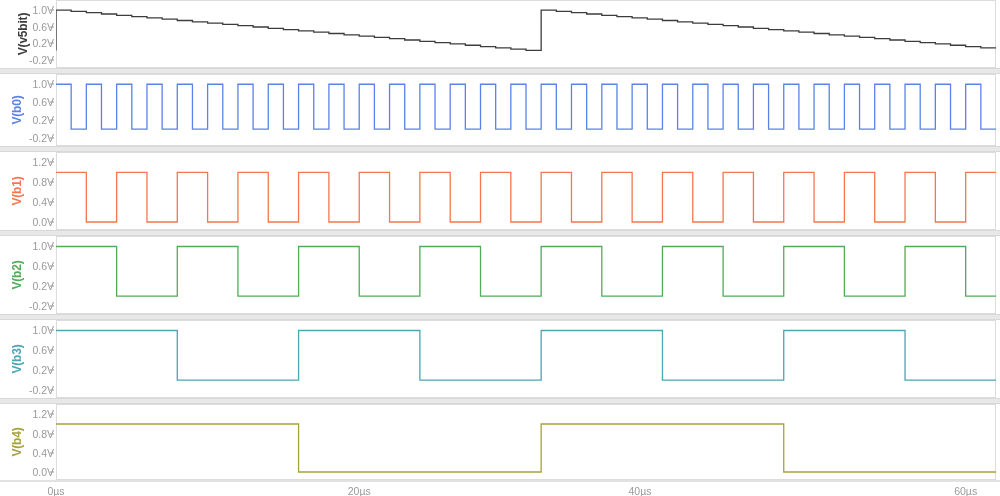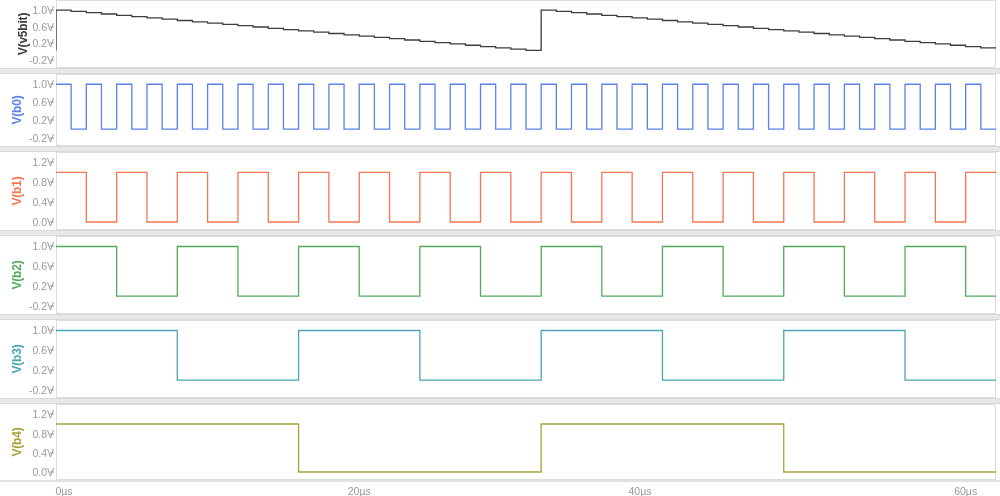--- a/index.html
+++ b/index.html
@@ -219,18 +219,18 @@
           <div class="tick-label" style="top: 68px;">0.0V</div>
         </div>
         <svg class="plot-svg" width="940" height="76">
           <rect x="0.5" y="0.5" width="939" height="75" fill="none" stroke="#dcdcdc" stroke-width="1"></rect>
           <polyline points="0.00,20.00 242.58,20.00 242.58,68.00 485.16,68.00 485.16,20.00 727.74,20.00 727.74,68.00 940.00,68.00" fill="none" stroke="#a6a237" stroke-width="1.3" stroke-linejoin="miter"></polyline>
         </svg>
       </div>
     </div>
     <div class="x-axis">
       <div class="x-axis-rule"></div>
-      <div class="x-tick-label" style="left: 64px; text-align: center;">0µs</div>
+      <div class="x-tick-label" style="left: 56px; text-align: center;">0µs</div>
       <div class="x-tick-label" style="left: 359.226px;">20µs</div>
       <div class="x-tick-label" style="left: 640px;">40µs</div>
       <div class="x-tick-label" style="left: 965.677px;">60µs</div>
     </div>
   </div>
 
 </body></html>

